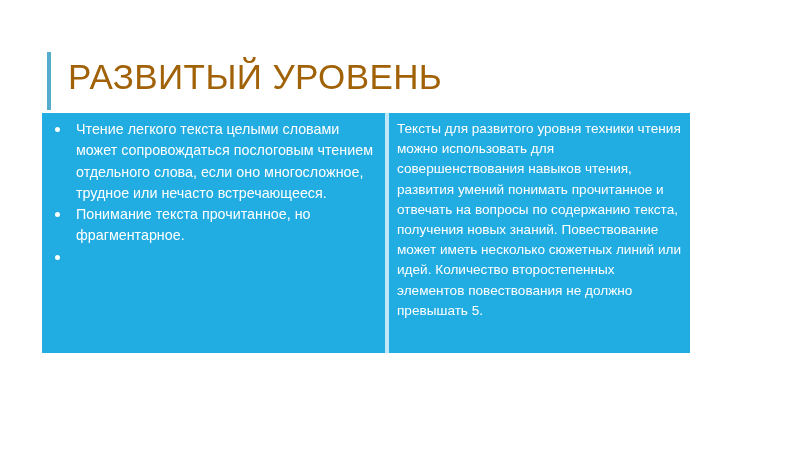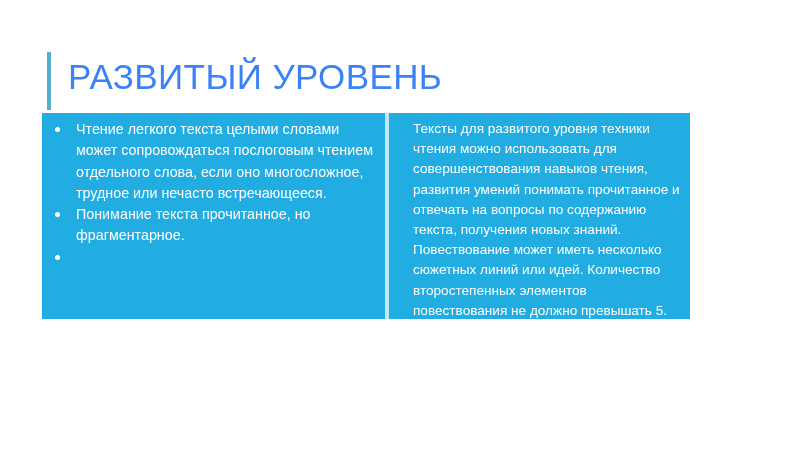--- a/index.html
+++ b/index.html
@@ -30,55 +30,55 @@
     height: 58px;
     background: #56ACCB;
   }
   .slide-title {
     position: absolute;
     left: 68px;
     top: 50px;
     width: 620px;
     height: 54px;
     line-height: 54px;
-    color: #3b82f6;
+    color: #a16207;
     font-size: 35px;
     font-weight: 400;
     letter-spacing: 0.4px;
     white-space: nowrap;
     font-family: "Liberation Sans", sans-serif;
   }
 
   
   .body-table {
     position: absolute;
     left: 42px;
     top: 113px;
     width: 648px;
-    height: 206px;
+    height: 240px;
     display: flex;
     background: #21ACE2;
   }
   .col {
     background: #21ACE2;
     box-sizing: border-box;
     overflow: hidden;
   }
   .col-left {
     width: 343px;
     padding: 6px 10px 6px 6px;
   }
   .col-divider {
     width: 4px;
     background: #BFE7F7;
     flex: 0 0 auto;
   }
   .col-right {
     width: 301px;
-    padding: 6px 8px 6px 24px;
+    padding: 6px 8px 6px 8px;
   }
 
   
   ul.bullets {
     list-style: none;
     margin: 0;
     padding: 0;
   }
   ul.bullets > li {
     position: relative;

